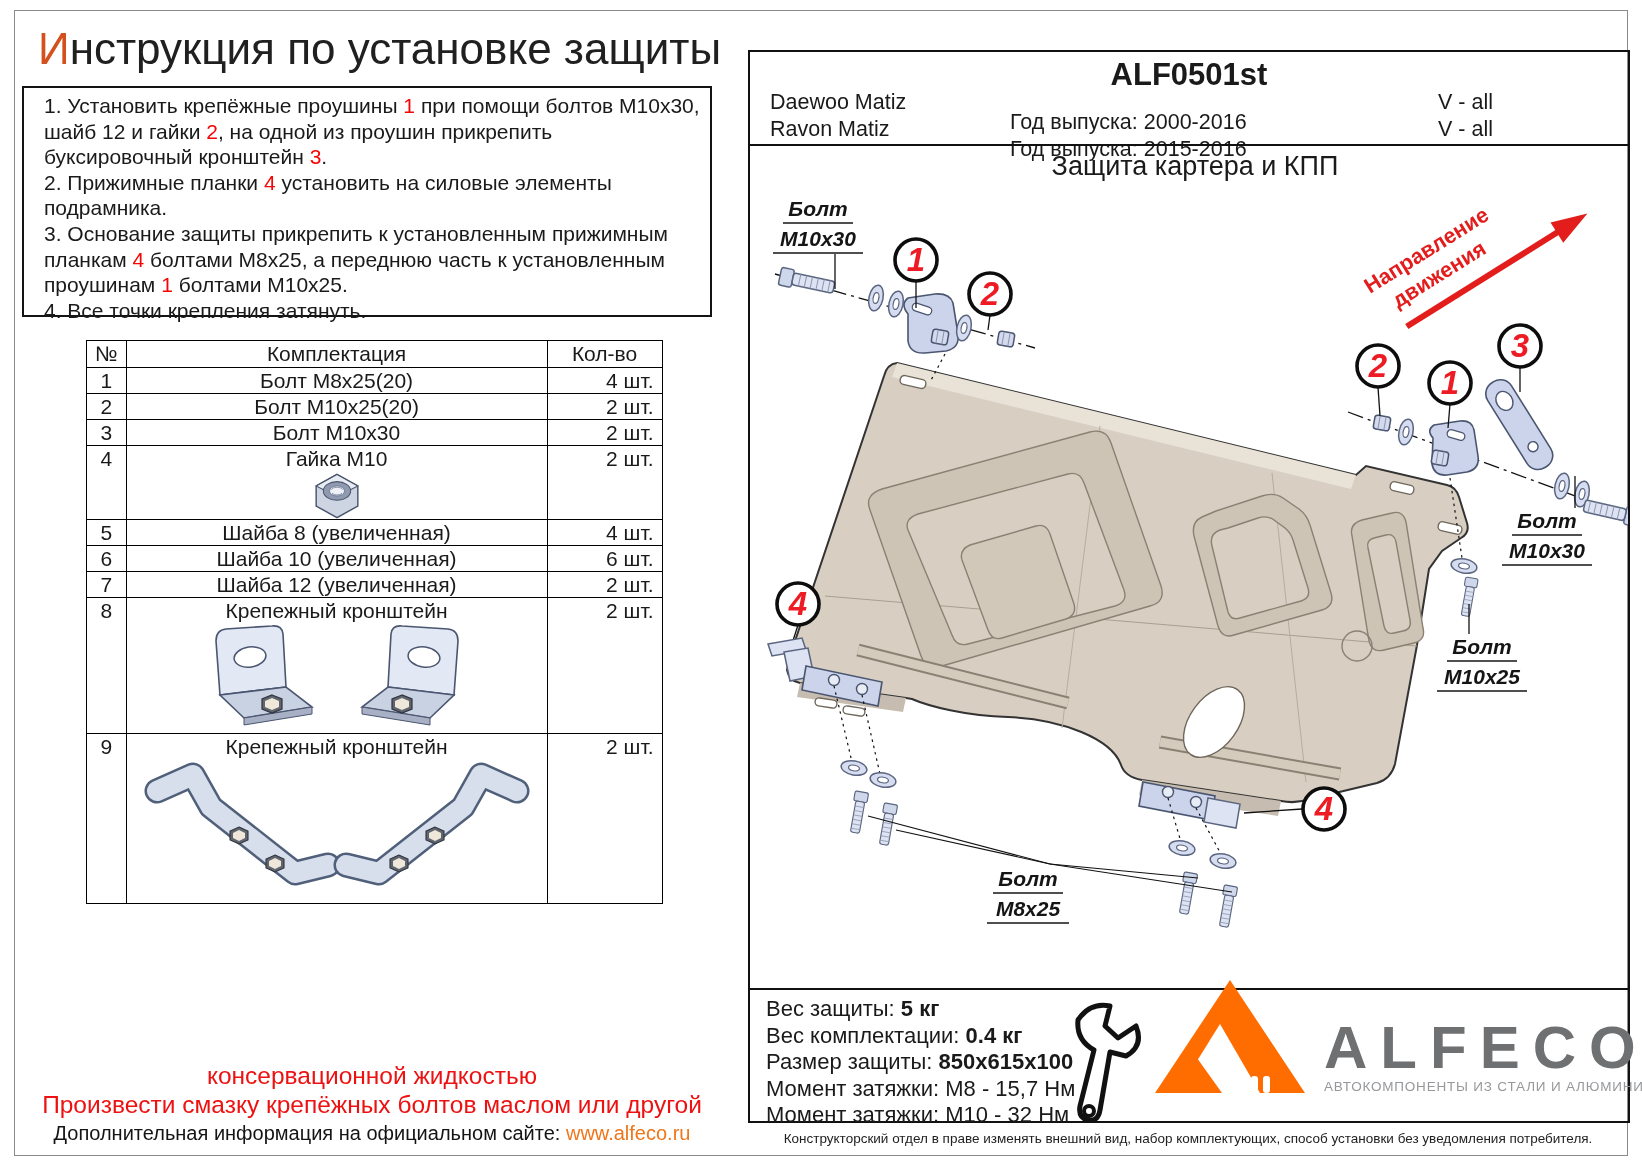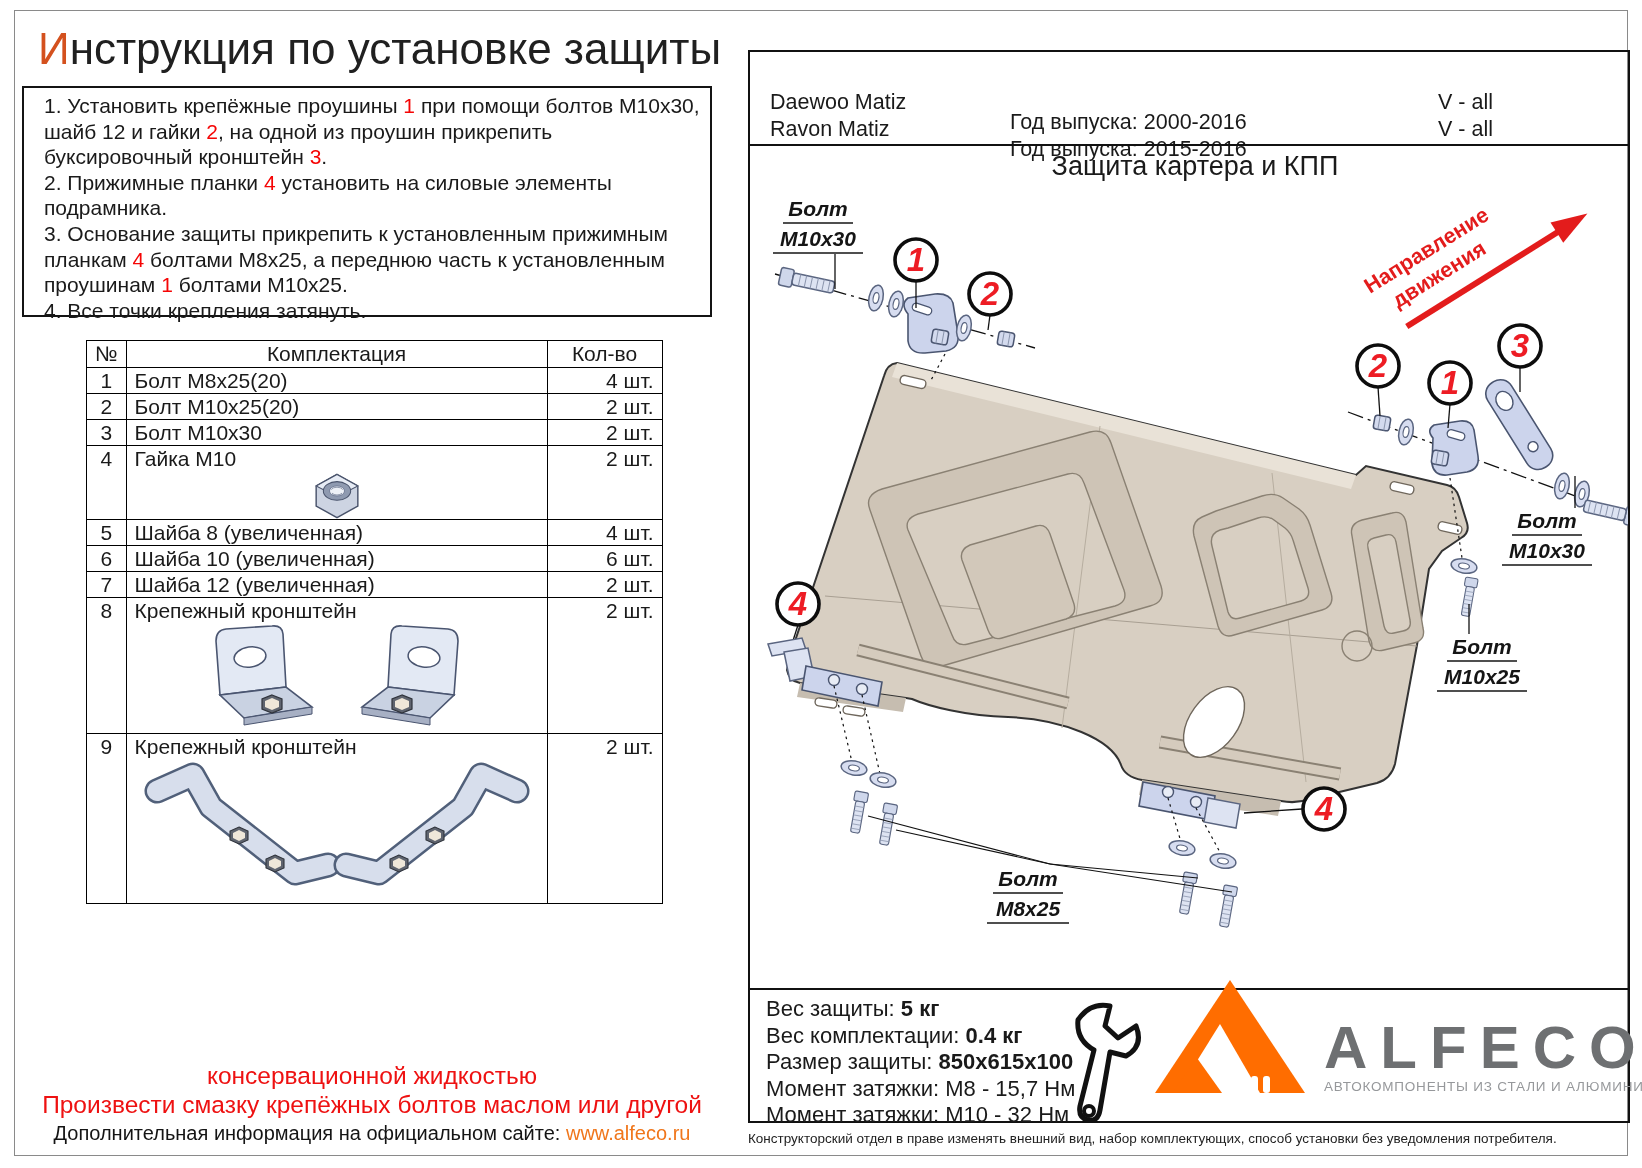--- a/index.html
+++ b/index.html
@@ -15,21 +15,21 @@
   .instr-box { position:absolute; left:22px; top:86px; width:690px; height:231px;
     border:2px solid #141414; padding:5px 10px 0 20px; font-size:21px; line-height:25.6px; }
   .instr-box .red { color:#f50505; }
 
   .parts-table { position:absolute; left:86px; top:340px; border-collapse:collapse;
     font-size:21px; }
   .parts-table td, .parts-table th { border:1.7px solid #000; padding:0 8px; font-weight:normal;
     vertical-align:middle; }
   .parts-table th { text-align:center; height:27px; }
   .col-num { width:38px; text-align:center; }
-  .col-name { width:413px; text-align:left; }
+  .col-name { width:413px; text-align:center; }
   .col-qty { width:115px; text-align:right; }
   tr.rh { height:26px; }
   tr.img-row td { vertical-align:top; padding-top:1px; }
   .cell-illustration { display:block; margin:2px auto 0 auto; }
 
   .warning { position:absolute; left:22px; top:1061px; width:700px; text-align:center;
     color:#ee1111; font-size:24.5px; line-height:29px; }
   .site-line { position:absolute; left:22px; top:1122px; width:700px; text-align:center;
     font-size:20px; color:#141414; }
   .site-line a { color:#f0761b; text-decoration:none; }
@@ -51,21 +51,21 @@
   .specs { position:absolute; left:16px; top:944px; font-size:22px; line-height:26.5px;
     white-space:nowrap; }
   .specs .v-b { font-weight:bold; }
   .wrench-wrap { position:absolute; left:312px; top:944px; }
   .logo-wrap { position:absolute; left:392px; top:928px; display:flex; align-items:flex-end; }
   .logo-text-col { margin-left:14px; padding-bottom:4px; position:relative; }
   .logo-name { font-size:60px; font-weight:bold; color:#6e7072; letter-spacing:13px;
     line-height:58px; white-space:nowrap; }
   .logo-tagline { font-size:13.5px; color:#96989b; letter-spacing:0.8px; margin-top:2px;
     white-space:nowrap; }
-  .right-footer { position:absolute; left:748px; top:1131px; width:882px; text-align:left;
+  .right-footer { position:absolute; left:748px; top:1131px; width:882px; text-align:center;
     font-size:13.5px; color:#222; padding-right:2px; }
 
   
   .axis { stroke:#111; stroke-width:1.3; stroke-dasharray:16 5 3 5; fill:none; }
   .leader { stroke:#111; stroke-width:1.3; fill:none; }
   .dotl { stroke:#111; stroke-width:1.2; stroke-dasharray:2.5 4; fill:none; }
   .thin { stroke:#111; stroke-width:1.1; fill:none; }
   .callout circle { fill:#fff; stroke:#0d0d0d; stroke-width:3.6; }
   .cnum { font:italic bold 33px "Liberation Sans", sans-serif; fill:#ed1c24;
     text-anchor:middle; }
@@ -181,20 +181,21 @@
 </tbody>
   </table>
 
 <div class="warning">
   <div>консервационной жидкостью</div>
   <div>Произвести смазку крепёжных болтов маслом или другой</div>
 </div>
 <div class="site-line"><span>Дополнительная информация на официальном сайте: </span><a href="#">www.alfeco.ru</a></div>
 
 <div class="product-box">
+  <div class="product-code">ALF0501st</div>
   <div class="vehicle-row" style="top:38px;">
     <span class="model">Daewoo Matiz</span>
     <span class="years">Год выпуска: 2000-2016</span>
     <span class="engine">V - all</span>
   </div>
   <div class="vehicle-row" style="top:65px;">
     <span class="model">Ravon Matiz</span>
     <span class="years">Год выпуска: 2015-2016</span>
     <span class="engine">V - all</span>
   </div>

